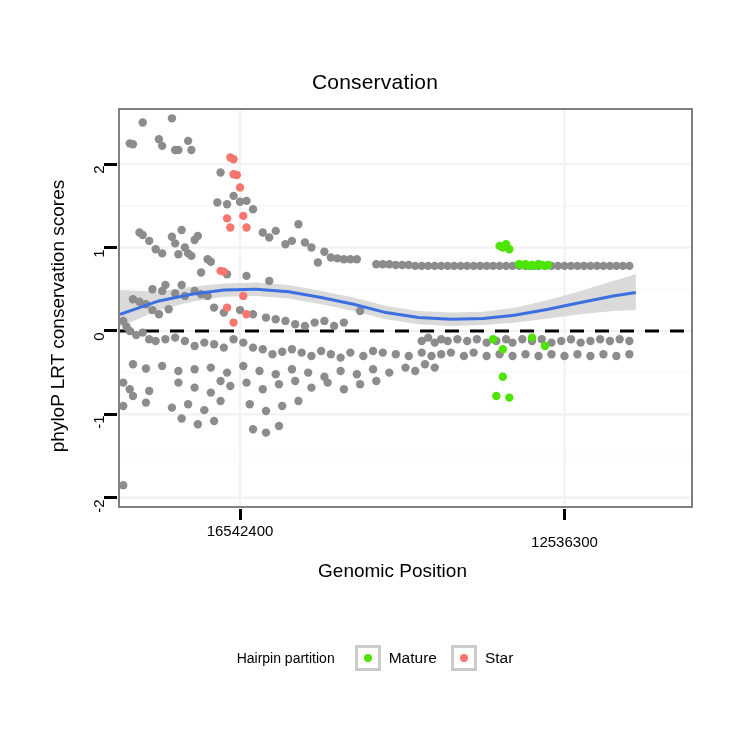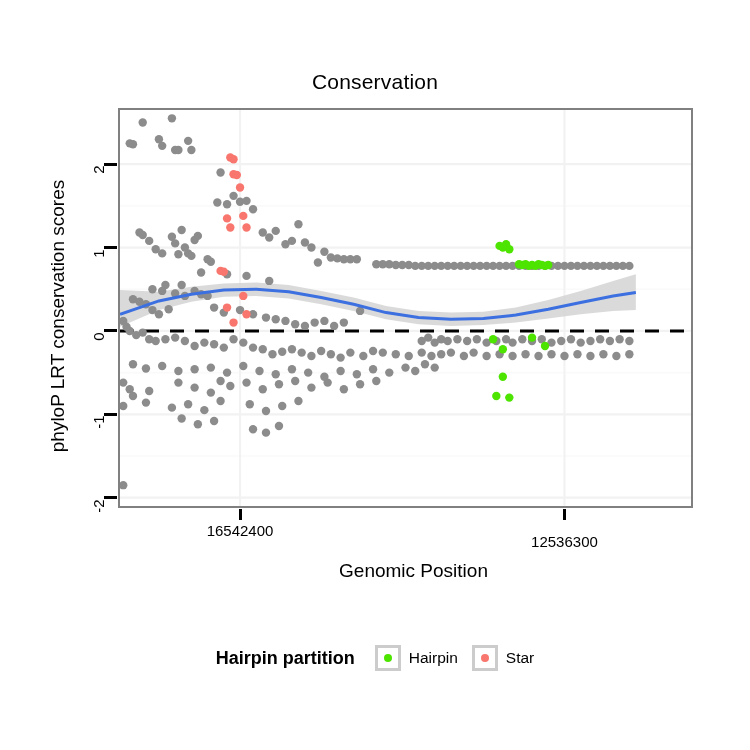--- a/index.html
+++ b/index.html
@@ -38,21 +38,21 @@
     top: 305px;
     width: 400px;
     text-align: center;
     font-size: 19px;
     transform: rotate(-90deg);
     transform-origin: center center;
     color: #000;
   }
   .x-axis-title {
     position: absolute;
-    left: 126px;
+    left: 105px;
     top: 560px;
     width: 575px;
     text-align: center;
     font-size: 19px;
     color: #000;
   }
   .panel {
     position: absolute;
     left: 118px;
     top: 108px;
@@ -111,22 +111,22 @@
     left: 0;
     top: 645px;
     width: 750px;
     display: flex;
     align-items: center;
     justify-content: center;
     gap: 12px;
     font-size: 16px;
   }
   .legend-title {
-    font-weight: bold;
-    font-size: 18px;
+    font-weight: normal;
+    font-size: 14px;
     margin-right: 8px;
   }
   .legend-item {
     display: flex;
     align-items: center;
     gap: 8px;
   }
   .legend-key {
     width: 26px;
     height: 26px;
@@ -498,21 +498,21 @@
 
   <div class="x-axis-title">Genomic Position</div>
 
   <div class="legend">
     <span class="legend-title">Hairpin partition</span>
     <div id="legend-items" style="display:flex;align-items:center;gap:14px;">
         <div class="legend-item">
           <div class="legend-key">
             <div class="legend-dot" style="background: rgb(77, 228, 0);"></div>
           </div>
-          <span class="legend-label">Hairpin</span>
+          <span class="legend-label">Mature</span>
         </div>
         <div class="legend-item">
           <div class="legend-key">
             <div class="legend-dot" style="background: rgb(248, 118, 109);"></div>
           </div>
           <span class="legend-label">Star</span>
         </div>
       </div>
   </div>
 

